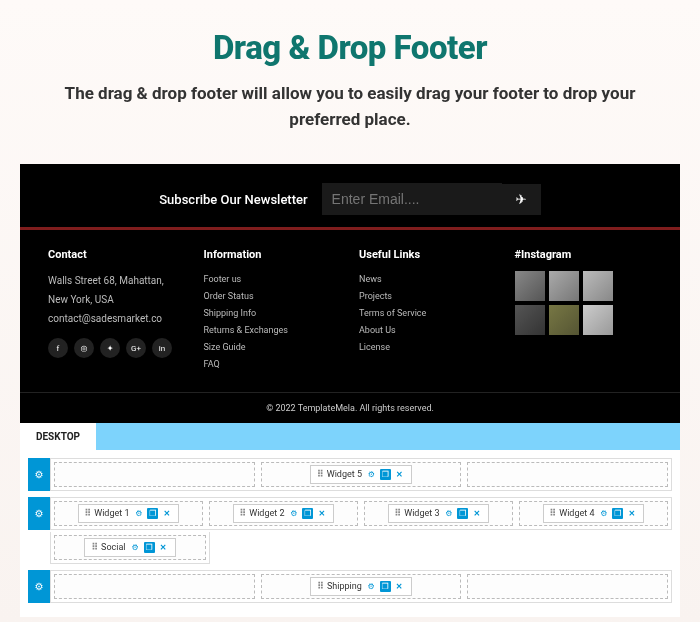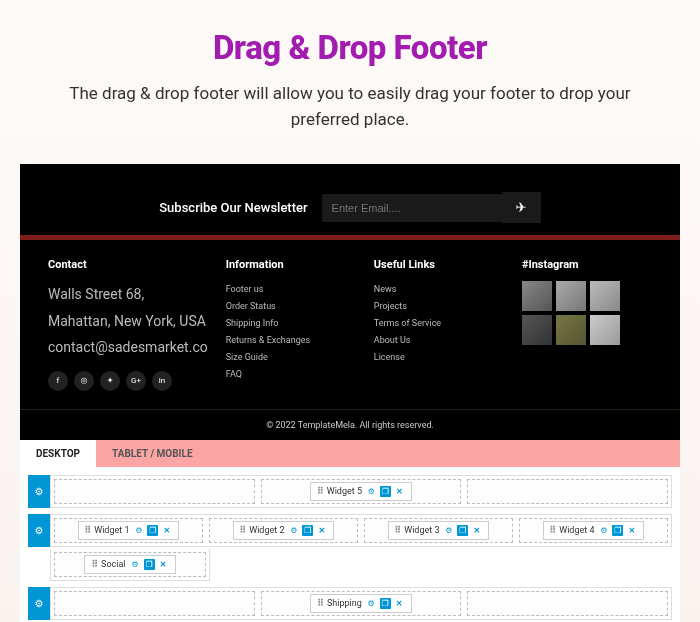--- a/index.html
+++ b/index.html
@@ -1,43 +1,43 @@
 <!DOCTYPE html>
 <html><head>
 <meta charset="utf-8">
 <style>
 * { margin:0; padding:0; box-sizing:border-box; }
 body { font-family: -apple-system, BlinkMacSystemFont, "Segoe UI", Roboto, sans-serif; background: linear-gradient(180deg,#fefaf8 0%,#f9f3f0 100%); width:700px; height:622px; overflow:hidden; }
 .hero { text-align:center; padding:28px 60px 18px; }
-.hero h1 { font-size:33px; font-weight:800; color:#a21caf; letter-spacing:-0.5px; margin-bottom:14px; }
-.hero p { font-size:17px; color:#333; line-height:1.5; }
+.hero h1 { font-size:33px; font-weight:800; color:#0f766e; letter-spacing:-0.5px; margin-bottom:14px; }
+.hero p { font-size:17px; color:#333; line-height:1.5;font-weight:bold; }
 .footer-preview { background:#000; color:#fff; margin:14px 20px 0; font-size:10px; }
-.newsletter-bar { display:flex; align-items:center; justify-content:center; padding:28px 0 12px; border-bottom:5px solid #7f1d1d; }
+.newsletter-bar { display:flex; align-items:center; justify-content:center; padding:19px 0 12px; border-bottom:3px solid #7f1d1d; }
 .newsletter-label { font-size:13px; font-weight:500; margin-right:14px; }
-.newsletter-input { background:#1a1a1a; border:none; color:#888; padding:8px 10px; font-size:11px; width:180px; }
+.newsletter-input { background:#1a1a1a; border:none; color:#888; padding:8px 10px; font-size:14px; width:180px; }
 .newsletter-btn { background:#1a1a1a; border:none; color:#fff; padding:8px 14px; cursor:pointer; }
 .footer-cols { display:flex; padding:18px 28px; gap:18px; }
 .fcol { flex:1; }
 .fcol h3 { font-size:11px; font-weight:700; margin-bottom:10px; }
-.fcol .line { color:#bbb; font-size:14px; line-height:1.9; }
+.fcol .line { color:#bbb; font-size:10px; line-height:1.9; }
 .fcol ul { list-style:none; }
 .fcol li { color:#bbb; font-size:9px; line-height:1.9; }
 .social-row { display:flex; gap:6px; margin-top:10px; }
 .soc { width:20px; height:20px; border-radius:50%; background:#222; display:flex; align-items:center; justify-content:center; color:#fff; font-size:8px; cursor:pointer; }
 .insta-grid { display:grid; grid-template-columns:repeat(3,30px); gap:4px; }
 .insta-thumb { width:30px; height:30px; background:#666; }
 .insta-thumb:nth-child(1){background:linear-gradient(135deg,#888,#555);}
 .insta-thumb:nth-child(2){background:linear-gradient(135deg,#aaa,#777);}
 .insta-thumb:nth-child(3){background:linear-gradient(135deg,#bbb,#888);}
 .insta-thumb:nth-child(4){background:linear-gradient(135deg,#555,#333);}
 .insta-thumb:nth-child(5){background:linear-gradient(135deg,#774,#553);}
 .insta-thumb:nth-child(6){background:linear-gradient(135deg,#ccc,#999);}
 .copyright { text-align:center; font-size:9px; color:#ccc; padding:10px 8px; border-top:1px solid #222; }
 .builder { margin:0 20px; background:#fff; font-size:10px; }
-.tabs { display:flex; background:#fca5a5; }
+.tabs { display:flex; background:#7dd3fc; }
 .tab { padding:8px 16px; font-size:10px; font-weight:700; color:#555; cursor:pointer; }
 .tab.active { background:#fff; color:#222; }
 .builder-body { padding:8px; }
 .brow { display:flex; align-items:stretch; margin-bottom:6px; }
 .row-handle { width:22px; background:#0096d6; display:flex; align-items:center; justify-content:center; color:#fff; font-size:10px; cursor:grab; }
 .row-slots { flex:1; display:flex; gap:6px; padding:3px; background:#fff; border:1px solid #ddd; }
 .slot { flex:1; border:1px dashed #bbb; min-height:24px; display:flex; align-items:center; justify-content:center; padding:2px; background:#fdfdfd; }
 .widget-chip { display:flex; align-items:center; gap:4px; border:1px solid #ccc; background:#fff; padding:3px 6px; font-size:9px; color:#333; cursor:grab; }
 .wicons { display:flex; gap:3px; }
 .wi { width:11px; height:11px; display:flex; align-items:center; justify-content:center; font-size:8px; cursor:pointer; }
@@ -107,21 +107,20 @@
         <div class="insta-thumb"></div>
       </div>
     </div>
   </div>
   <div class="copyright">© 2022 TemplateMela. All rights reserved.</div>
 </div>
 
 <div class="builder">
   <div class="tabs">
     <div class="tab active">DESKTOP</div>
-    <div class="tab">TABLET / MOBILE</div>
   </div>
   <div class="builder-body" id="builder-body">
       <div class="brow">
     <div class="row-handle">⚙</div>
     <div class="row-slots">
           <div class="slot"></div>
           <div class="slot">
             <div class="widget-chip">
     <span class="grip">⠿</span>
     <span>Widget 5</span>

